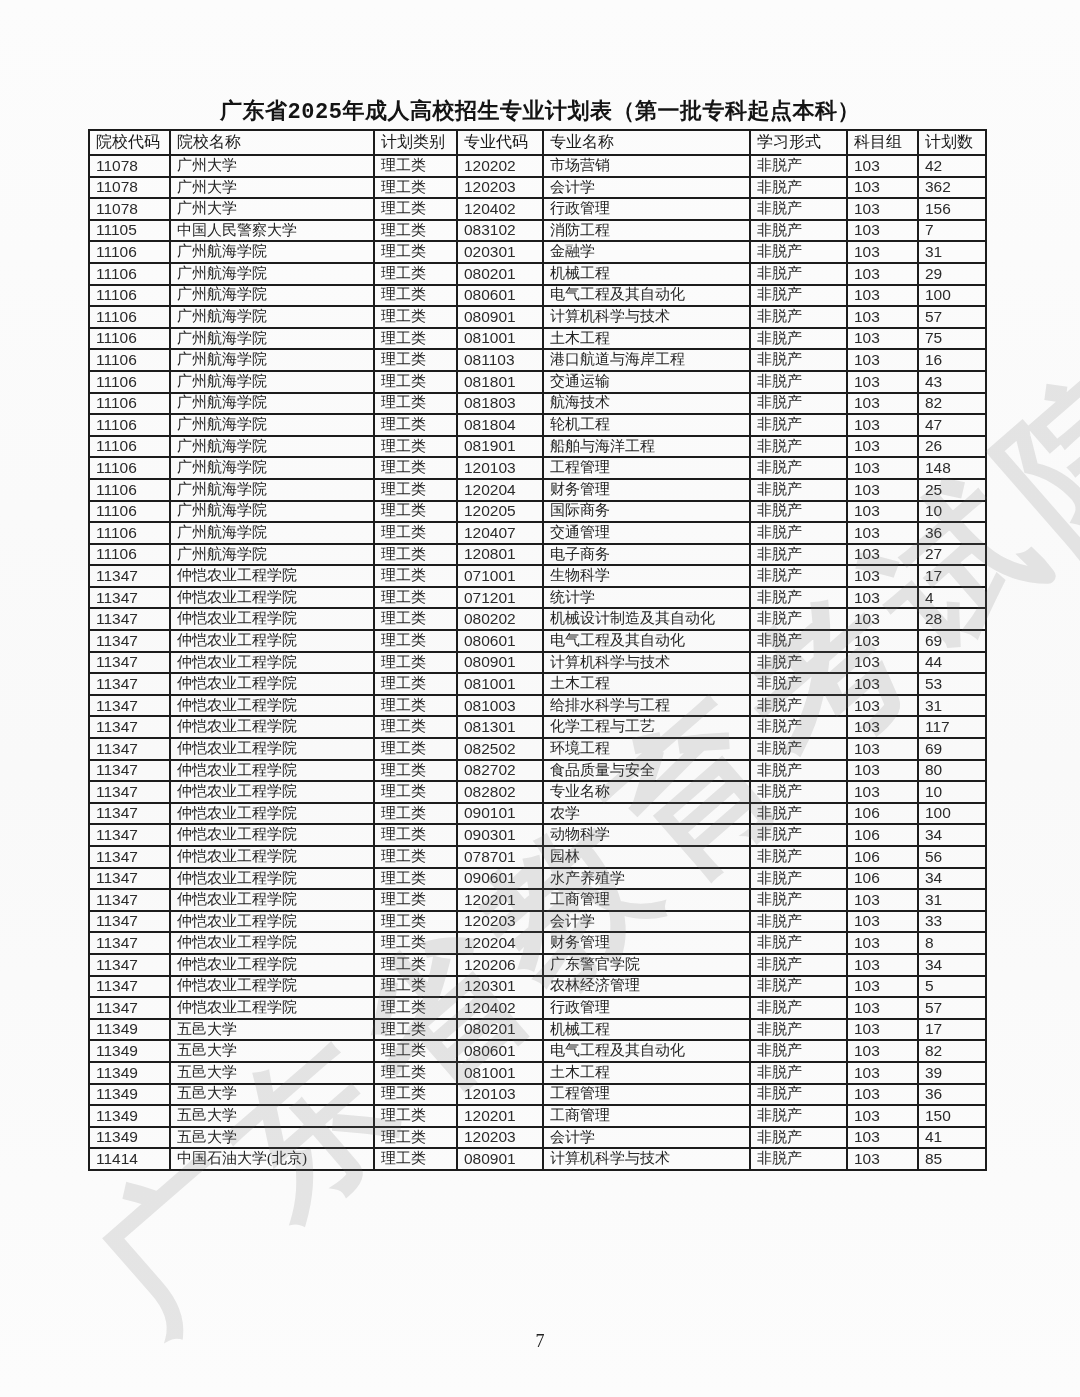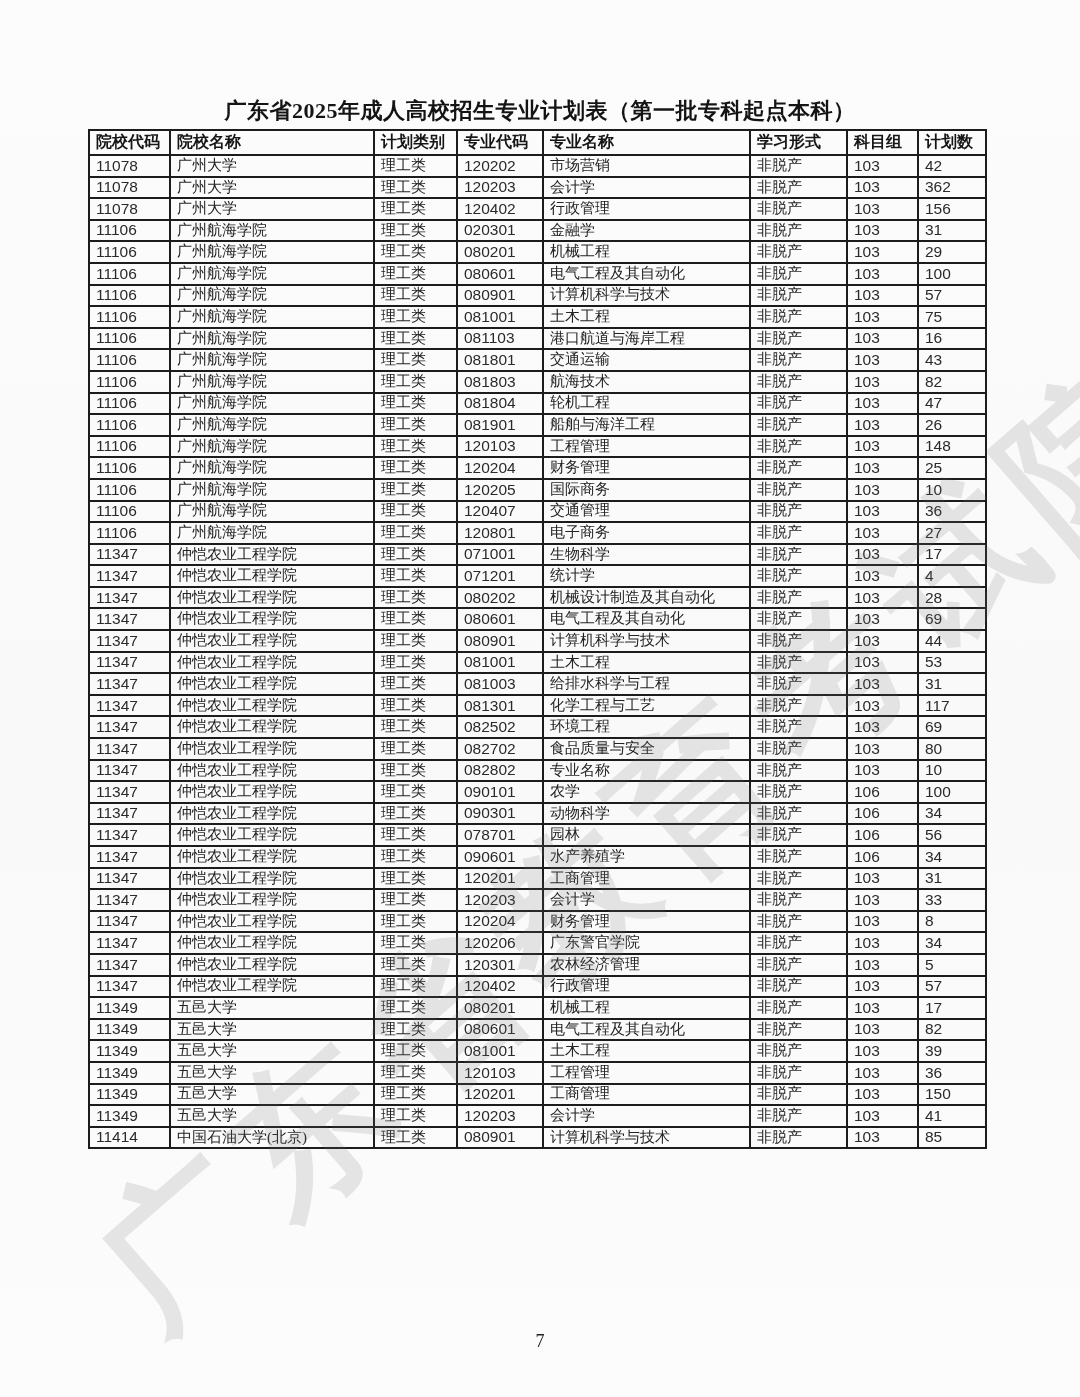--- a/index.html
+++ b/index.html
@@ -13,21 +13,21 @@
     color: #1e1e1e;
   }
   .scan-page {
     position: absolute; inset: 0;
     background: linear-gradient(180deg, #fcfcfc 0%, #f9f9f9 55%, #fcfcfc 100%);
   }
   .doc-title {
     position: absolute;
     top: 96px; left: 0; width: 100%;
     text-align: center;
-    font-family: Liberation Serif, serif;
+    font-family: Liberation Mono, monospace;
     font-weight: bold;
     font-size: 22px;
     letter-spacing: 0.5px;
     color: #141414;
     z-index: 1;
   }
   table.plan-table {
     position: absolute;
     top: 129px; left: 88px;
     width: 897px;
@@ -38,21 +38,21 @@
   }
   .plan-table th, .plan-table td {
     border: 2px solid #1c1c1c;
     padding: 1px 6px;
     white-space: nowrap;
     overflow: hidden;
     vertical-align: middle;
   }
   .plan-table th {
     font-family: "Liberation Sans", sans-serif;
-    font-weight: bold;
+    font-weight: normal;
     font-size: 16px;
     text-align: left;
     height: 24px;
     color: #161616;
   }
   .plan-table td {
     font-size: 15px;
     height: 21.6px;
     line-height: 1.05;
     color: #242424;
@@ -147,20 +147,30 @@
         <td>11078</td>
         <td>广州大学</td>
         <td>理工类</td>
         <td>120402</td>
         <td>行政管理</td>
         <td>非脱产</td>
         <td>103</td>
         <td>156</td>
       </tr>
       <tr>
+        <td>11105</td>
+        <td>中国人民警察大学</td>
+        <td>理工类</td>
+        <td>083102</td>
+        <td>消防工程</td>
+        <td>非脱产</td>
+        <td>103</td>
+        <td>7</td>
+      </tr>
+      <tr>
         <td>11106</td>
         <td>广州航海学院</td>
         <td>理工类</td>
         <td>020301</td>
         <td>金融学</td>
         <td>非脱产</td>
         <td>103</td>
         <td>31</td>
       </tr>
       <tr>

